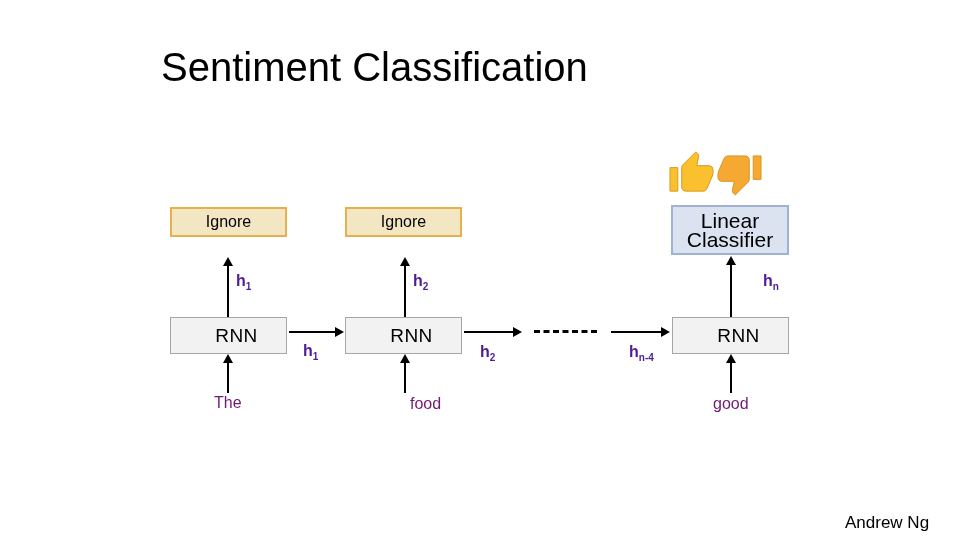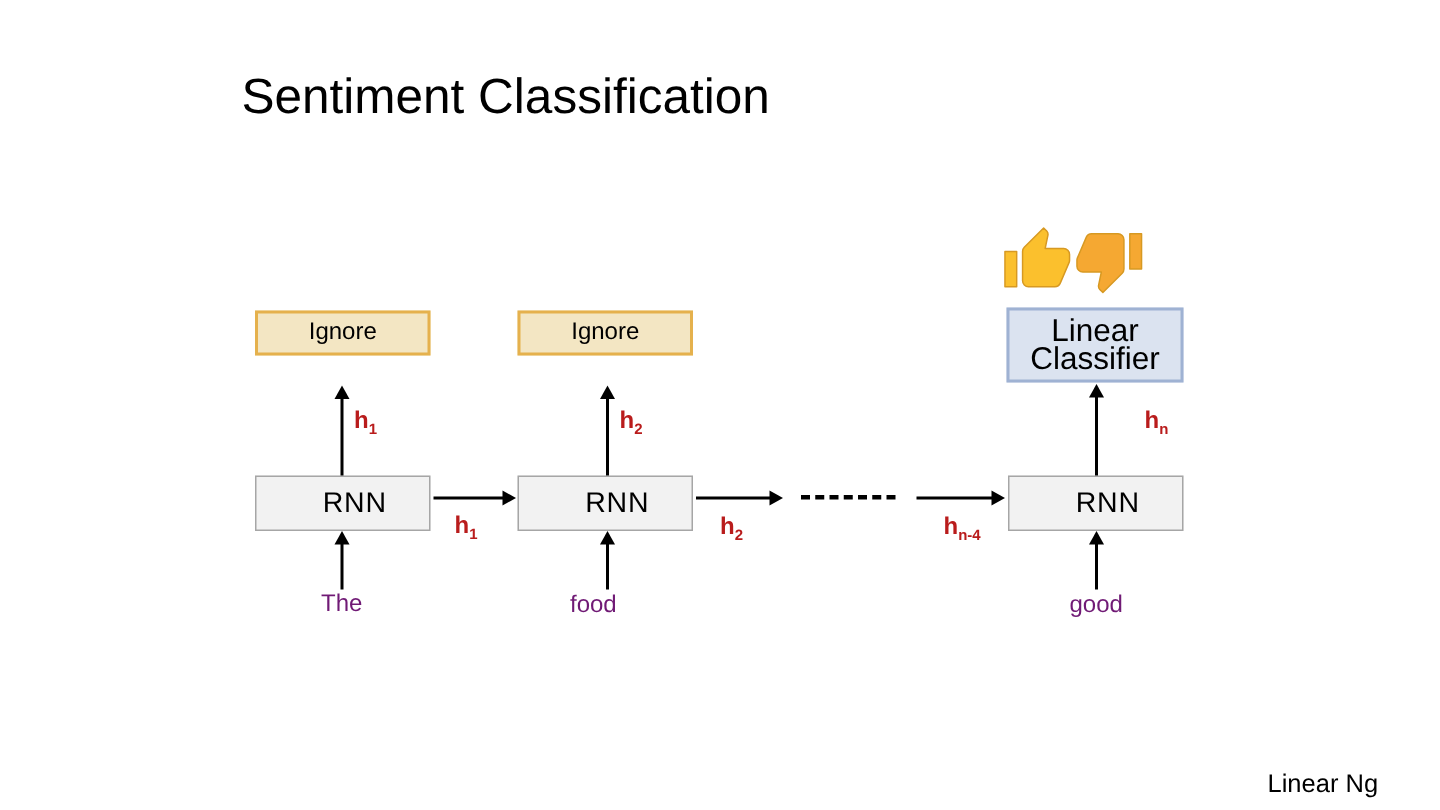--- a/index.html
+++ b/index.html
@@ -9,21 +9,21 @@
     height: 540px;
     background: #ffffff;
     font-family: "Liberation Sans", sans-serif;
     overflow: hidden;
   }
   .title {
     position: absolute;
     left: 161px;
     top: 45px;
     margin: 0;
-    font-size: 33px;
+    font-size: 40px;
     font-weight: 400;
     color: #000000;
     white-space: nowrap;
   }
   .emoji-row {
     position: absolute;
     left: 668px;
     top: 150px;
     display: flex;
     gap: 1px;
@@ -105,39 +105,39 @@
   #arr-bot-3 { left: 730px; top: 362px; height: 31px; }
   #arr-mid-1 { left: 289px; top: 331px; width: 47px; }
   #arr-mid-2 { left: 464px; top: 331px; width: 50px; }
   #dash-mid  { left: 534px; top: 330px; width: 63px; }
   #arr-mid-3 { left: 611px; top: 331px; width: 51px; }
 
   .state {
     position: absolute;
     font-size: 16px;
     font-weight: bold;
-    color: #b91c1c;
+    color: #4c1d95;
     white-space: nowrap;
   }
   .state sub { font-size: 10px; vertical-align: -4px; }
   #state-top-1 { left: 236px; top: 272px; }
   #state-top-2 { left: 413px; top: 272px; }
   #state-top-3 { left: 763px; top: 272px; }
   #state-mid-1 { left: 303px; top: 342px; }
   #state-mid-2 { left: 480px; top: 343px; }
   #state-mid-3 { left: 629px; top: 343px; }
 
   .word {
     position: absolute;
     font-size: 16px;
     color: #701a75;
     white-space: nowrap;
   }
   #word-1 { left: 214px; top: 394px; }
-  #word-2 { left: 380px; top: 395px; }
+  #word-2 { left: 410px; top: 395px; }
   #word-3 { left: 713px; top: 395px; }
 
   .credit {
     position: absolute;
     left: 845px;
     top: 513px;
     font-size: 17px;
     color: #000000;
     white-space: nowrap;
   }
@@ -190,15 +190,15 @@
   <span class="state" id="state-mid-3"><span>h</span><sub>n-4</sub></span>
 
   <div class="arrow-v" id="arr-bot-1"></div>
   <div class="arrow-v" id="arr-bot-2"></div>
   <div class="arrow-v" id="arr-bot-3"></div>
 
   <span class="word" id="word-1">The</span>
   <span class="word" id="word-2">food</span>
   <span class="word" id="word-3">good</span>
 
-  <span class="credit">Linear Ng</span>
+  <span class="credit">Andrew Ng</span>
 
 </div>
 
 </body></html>

